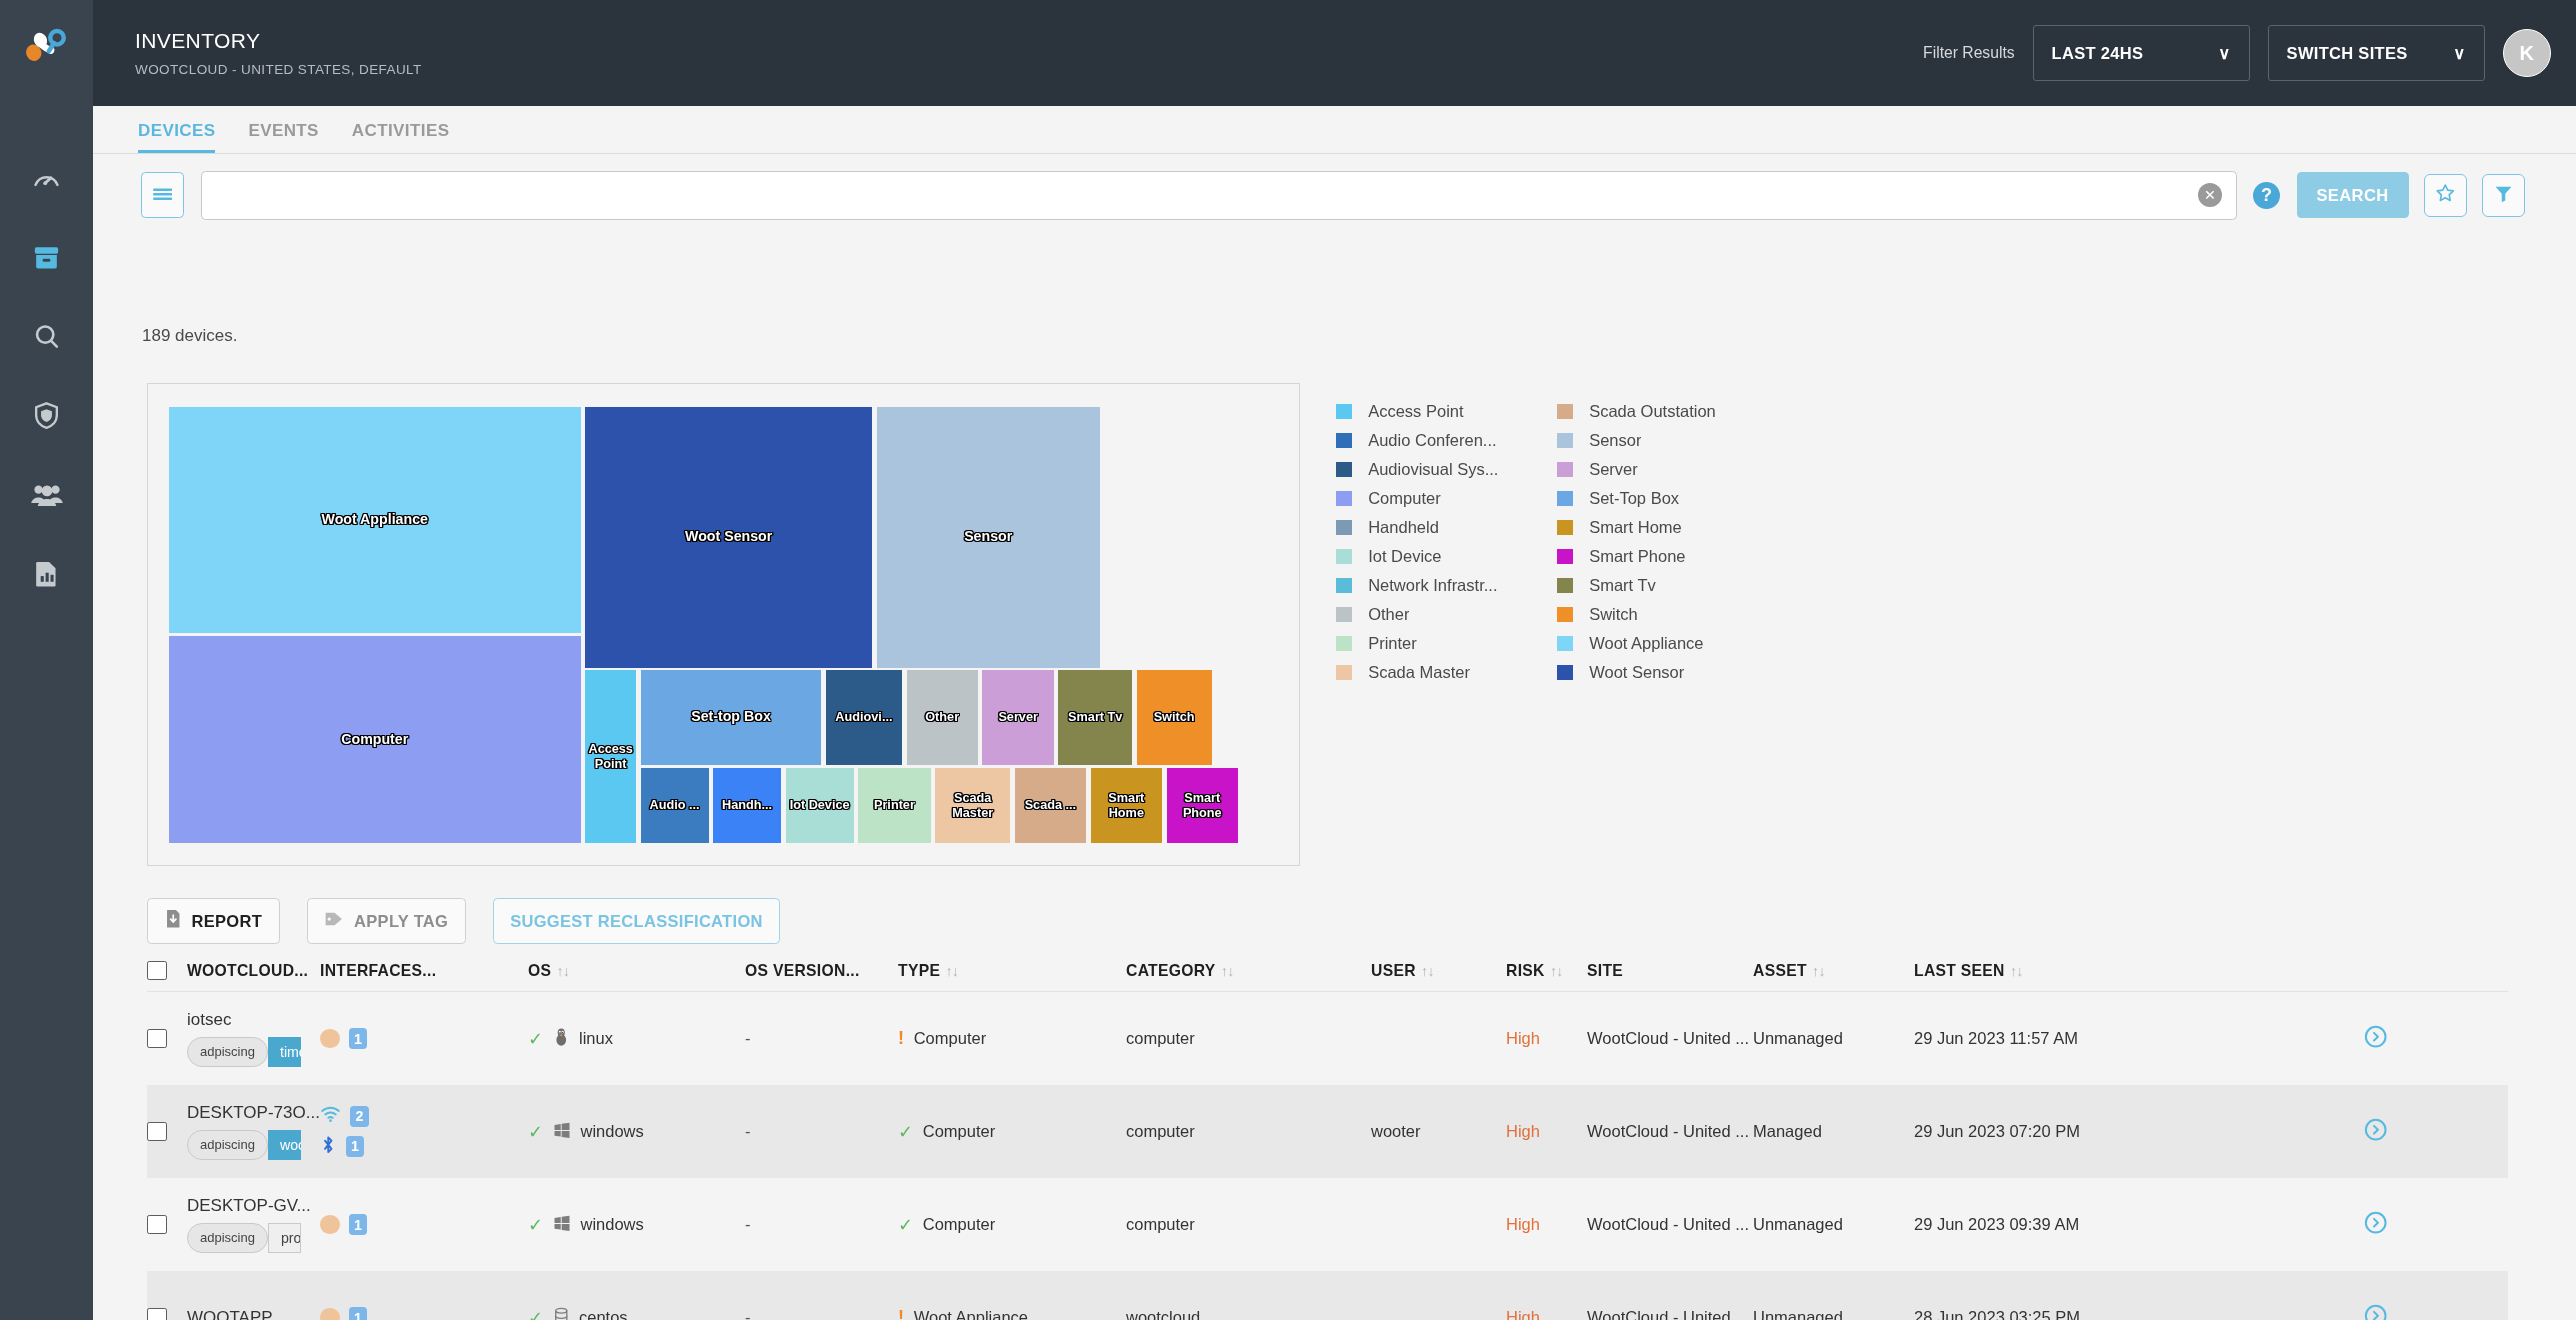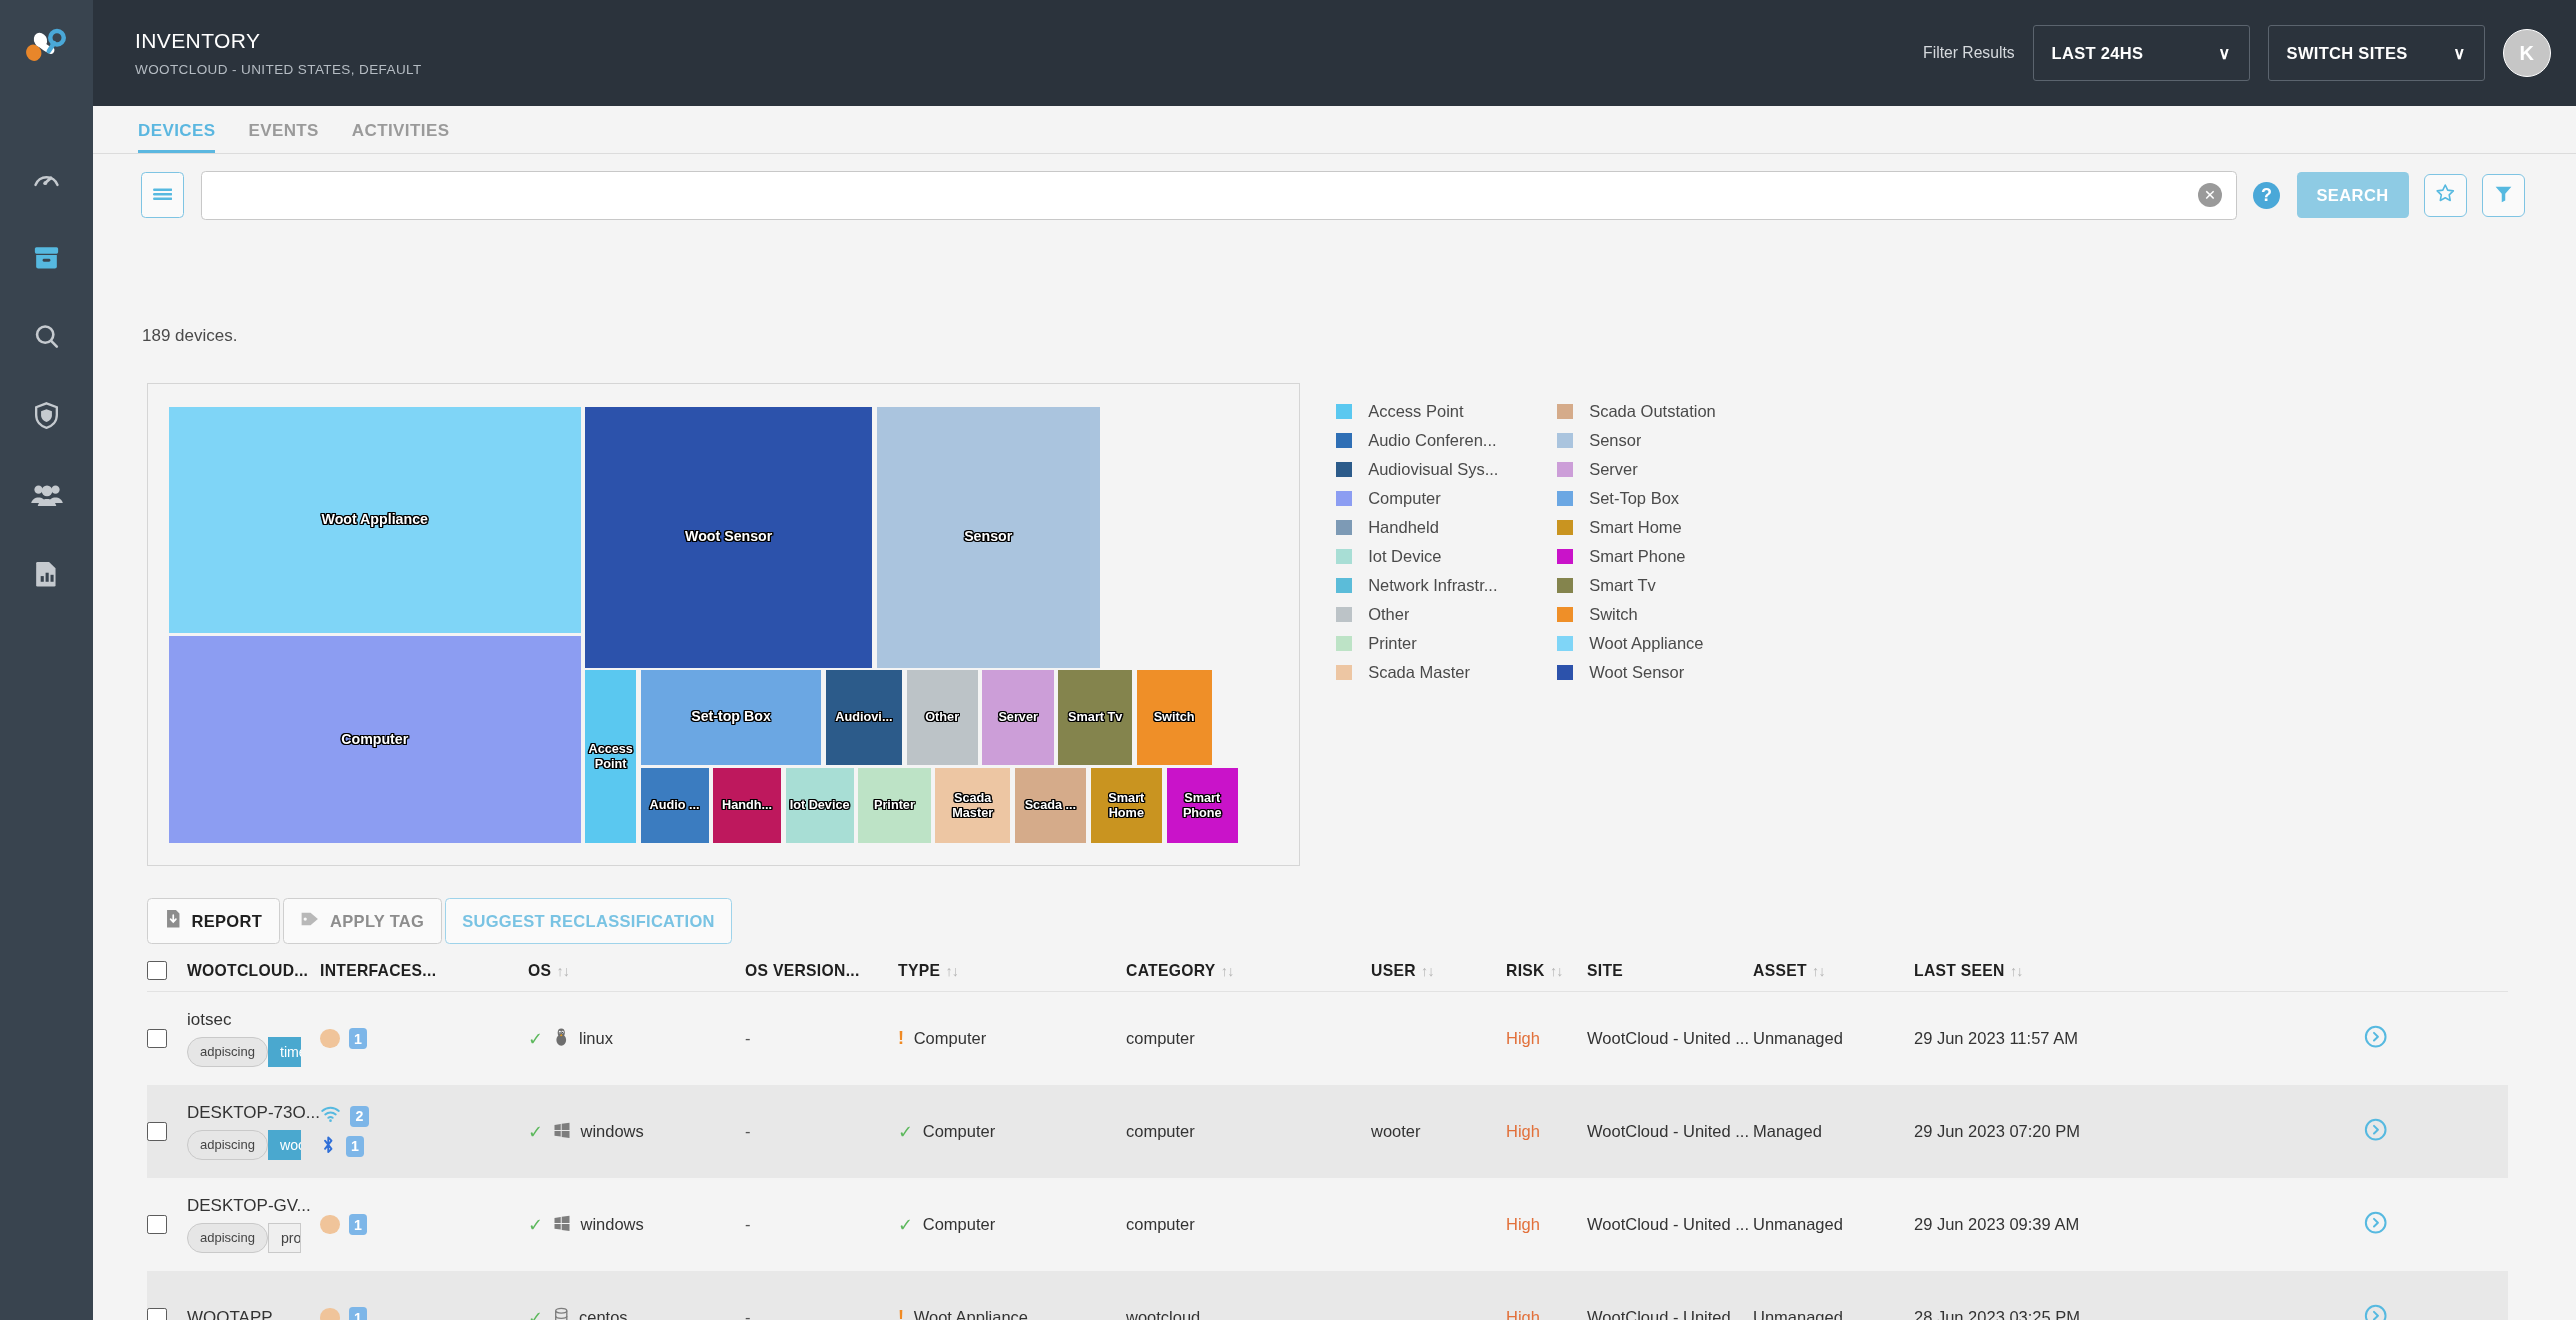--- a/index.html
+++ b/index.html
@@ -156,21 +156,21 @@
   }
   .leg-sw { width:15.7px; height:15.7px; flex:none; }
   .leg-txt {
     margin-left:16.5px; font-size:16.5px; color:#4a4a4a;
     white-space:nowrap; overflow:hidden;
   }
 
   
   #tbar {
     position:absolute; left:147px; top:898px;
-    display:flex; align-items:center; gap:3px;
+    display:flex; align-items:center; gap:27px;
   }
   .tb-btn {
     height:46px; border:0.7px solid #cfcfcf; border-radius:4.5px;
     background:#fafafa; display:flex; align-items:center;
     padding:0 16.5px; gap:10.5px; cursor:pointer;
     font-size:16.5px; font-weight:bold; letter-spacing:0.3px;
   }
   .tb-btn.rep { color:#1f1f1f; }
   .tb-btn.tag { color:#8d8d8d; }
   .tb-btn.recls { color:#79c3e3; border-color:#9ed3ea; }
@@ -417,21 +417,21 @@
       </div>
       <div class="tile sm" style="left: 79.1%; top: 59.4%; width: 6.4%; height: 19.8%; background: rgb(132, 132, 77);">
         <span>Smart Tv</span>
       </div>
       <div class="tile sm" style="left: 85.9%; top: 59.4%; width: 6.5%; height: 19.8%; background: rgb(239, 143, 40);">
         <span>Switch</span>
       </div>
       <div class="tile sm" style="left: 42.8%; top: 79.8%; width: 5.9%; height: 15.7%; background: rgb(59, 124, 192);">
         <span>Audio ...</span>
       </div>
-      <div class="tile sm" style="left: 49.1%; top: 79.8%; width: 5.9%; height: 15.7%; background: #be185d;">
+      <div class="tile sm" style="left: 49.1%; top: 79.8%; width: 5.9%; height: 15.7%; background: #3b82f6;">
         <span>Handh...</span>
       </div>
       <div class="tile sm" style="left: 55.4%; top: 79.8%; width: 5.9%; height: 15.7%; background: rgb(168, 222, 213);">
         <span>Iot Device</span>
       </div>
       <div class="tile sm" style="left: 61.7%; top: 79.8%; width: 6.3%; height: 15.7%; background: rgb(189, 227, 198);">
         <span>Printer</span>
       </div>
       <div class="tile sm" style="left: 68.4%; top: 79.8%; width: 6.5%; height: 15.7%; background: rgb(237, 198, 163);">
         <span>Scada Master</span>

